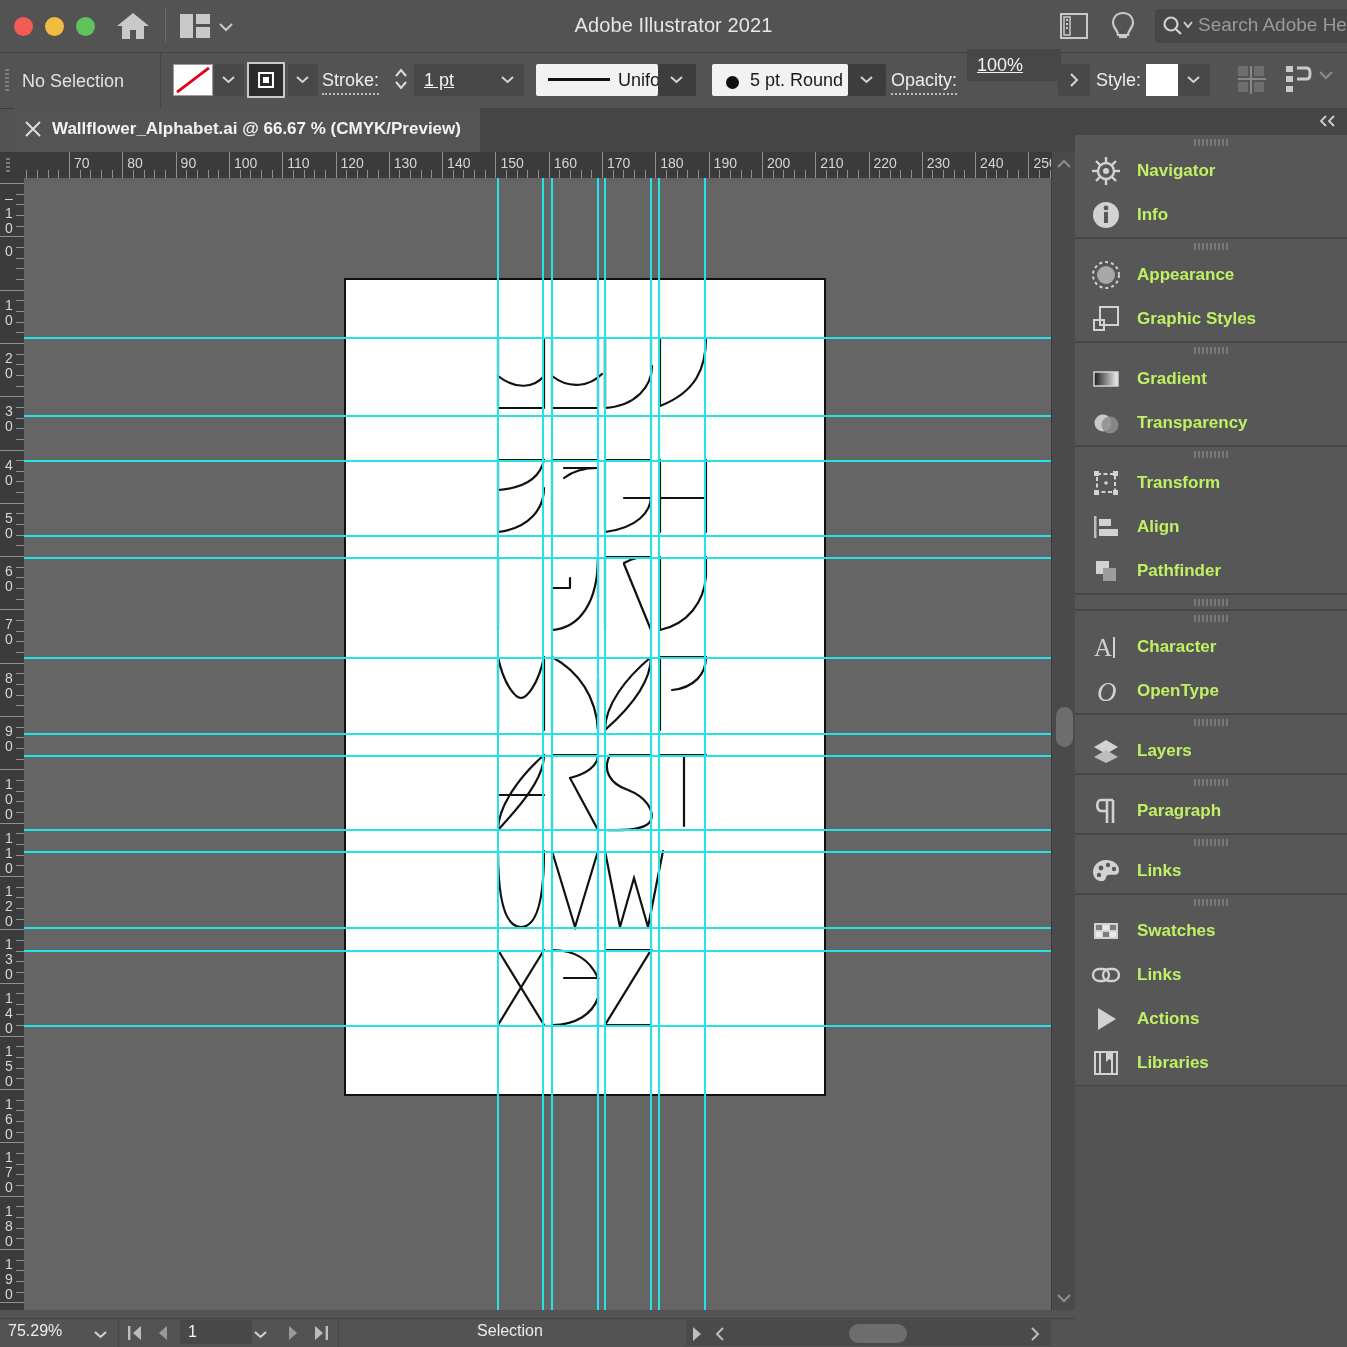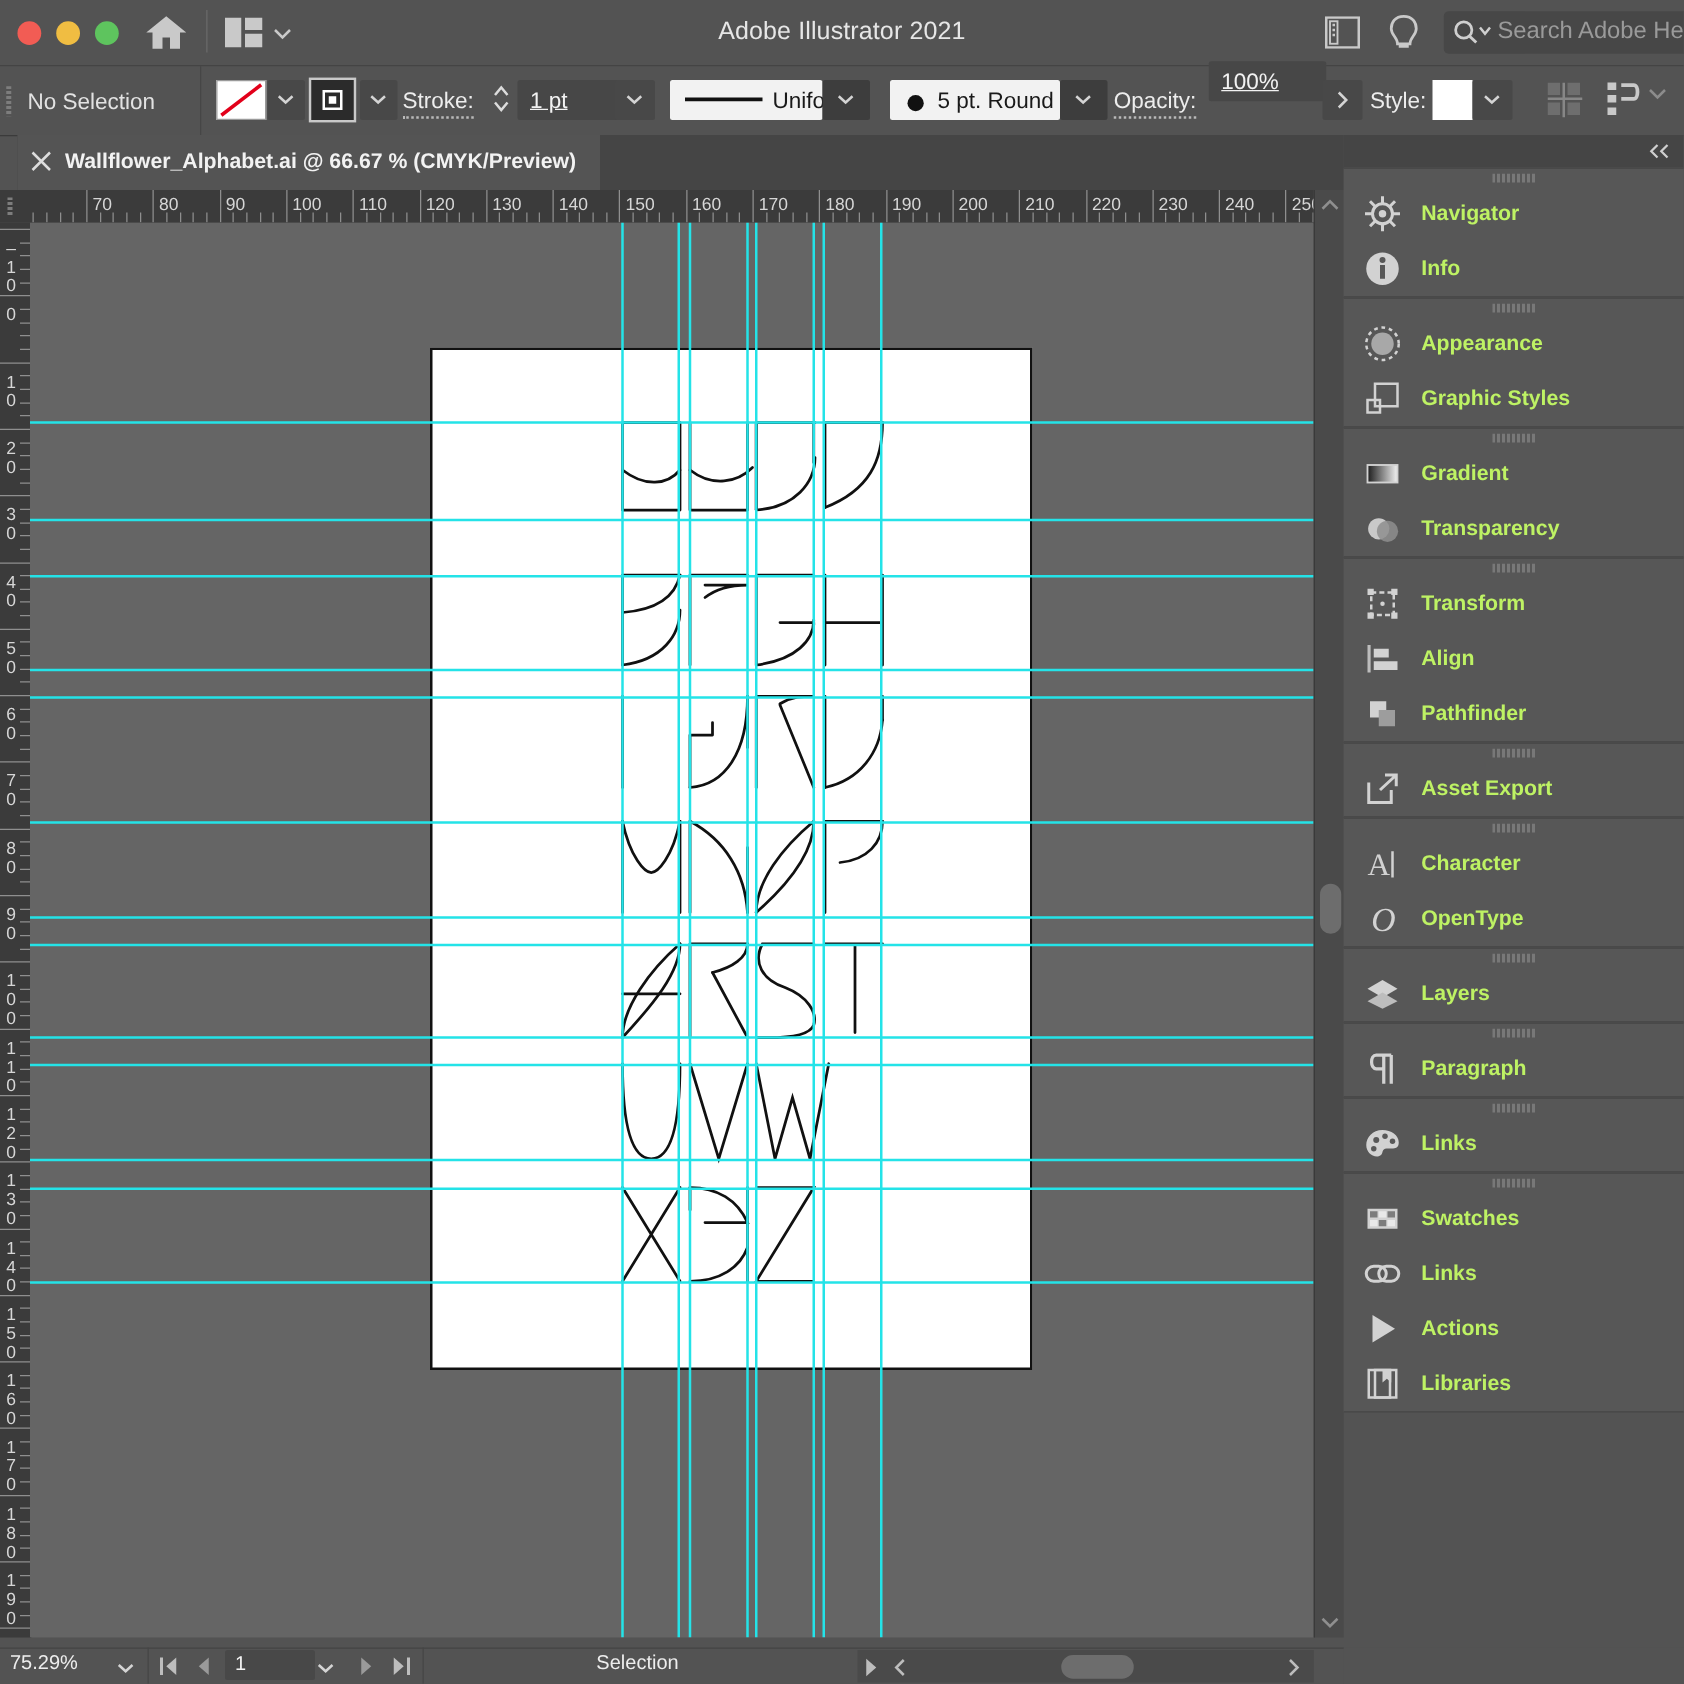--- a/index.html
+++ b/index.html
@@ -776,29 +776,20 @@
                 <rect x="12" y="12" width="13" height="13" fill="#9d9d9d"></rect>
               </svg>
             </span>
             <span class="plabel">Pathfinder</span>
           </div>
         </div>
         <div class="grp">
           <div class="grp-grip">
             <i></i>
           </div>
-          <div class="prow">
-            <span class="picon">
-              <svg width="30" height="30" viewBox="0 0 30 30">
-                <path d="M4 10 L4 26 L22 26 L22 16" fill="none" stroke="#d2d2d2" stroke-width="2.4"></path>
-                <path d="M13 16 L26 4 M17 4 L26 4 L26 13" fill="none" stroke="#d2d2d2" stroke-width="2.4"></path>
-              </svg>
-            </span>
-            <span class="plabel">Asset Export</span>
-          </div>
         </div>
         <div class="grp">
           <div class="grp-grip">
             <i></i>
           </div>
           <div class="prow">
             <span class="picon">
               <svg width="30" height="30" viewBox="0 0 30 30">
                 <text x="3" y="24" font-family="Liberation Serif, serif" font-size="25" fill="#d2d2d2">A</text>
                 <rect x="22" y="5" width="2" height="21" fill="#d2d2d2"></rect>

